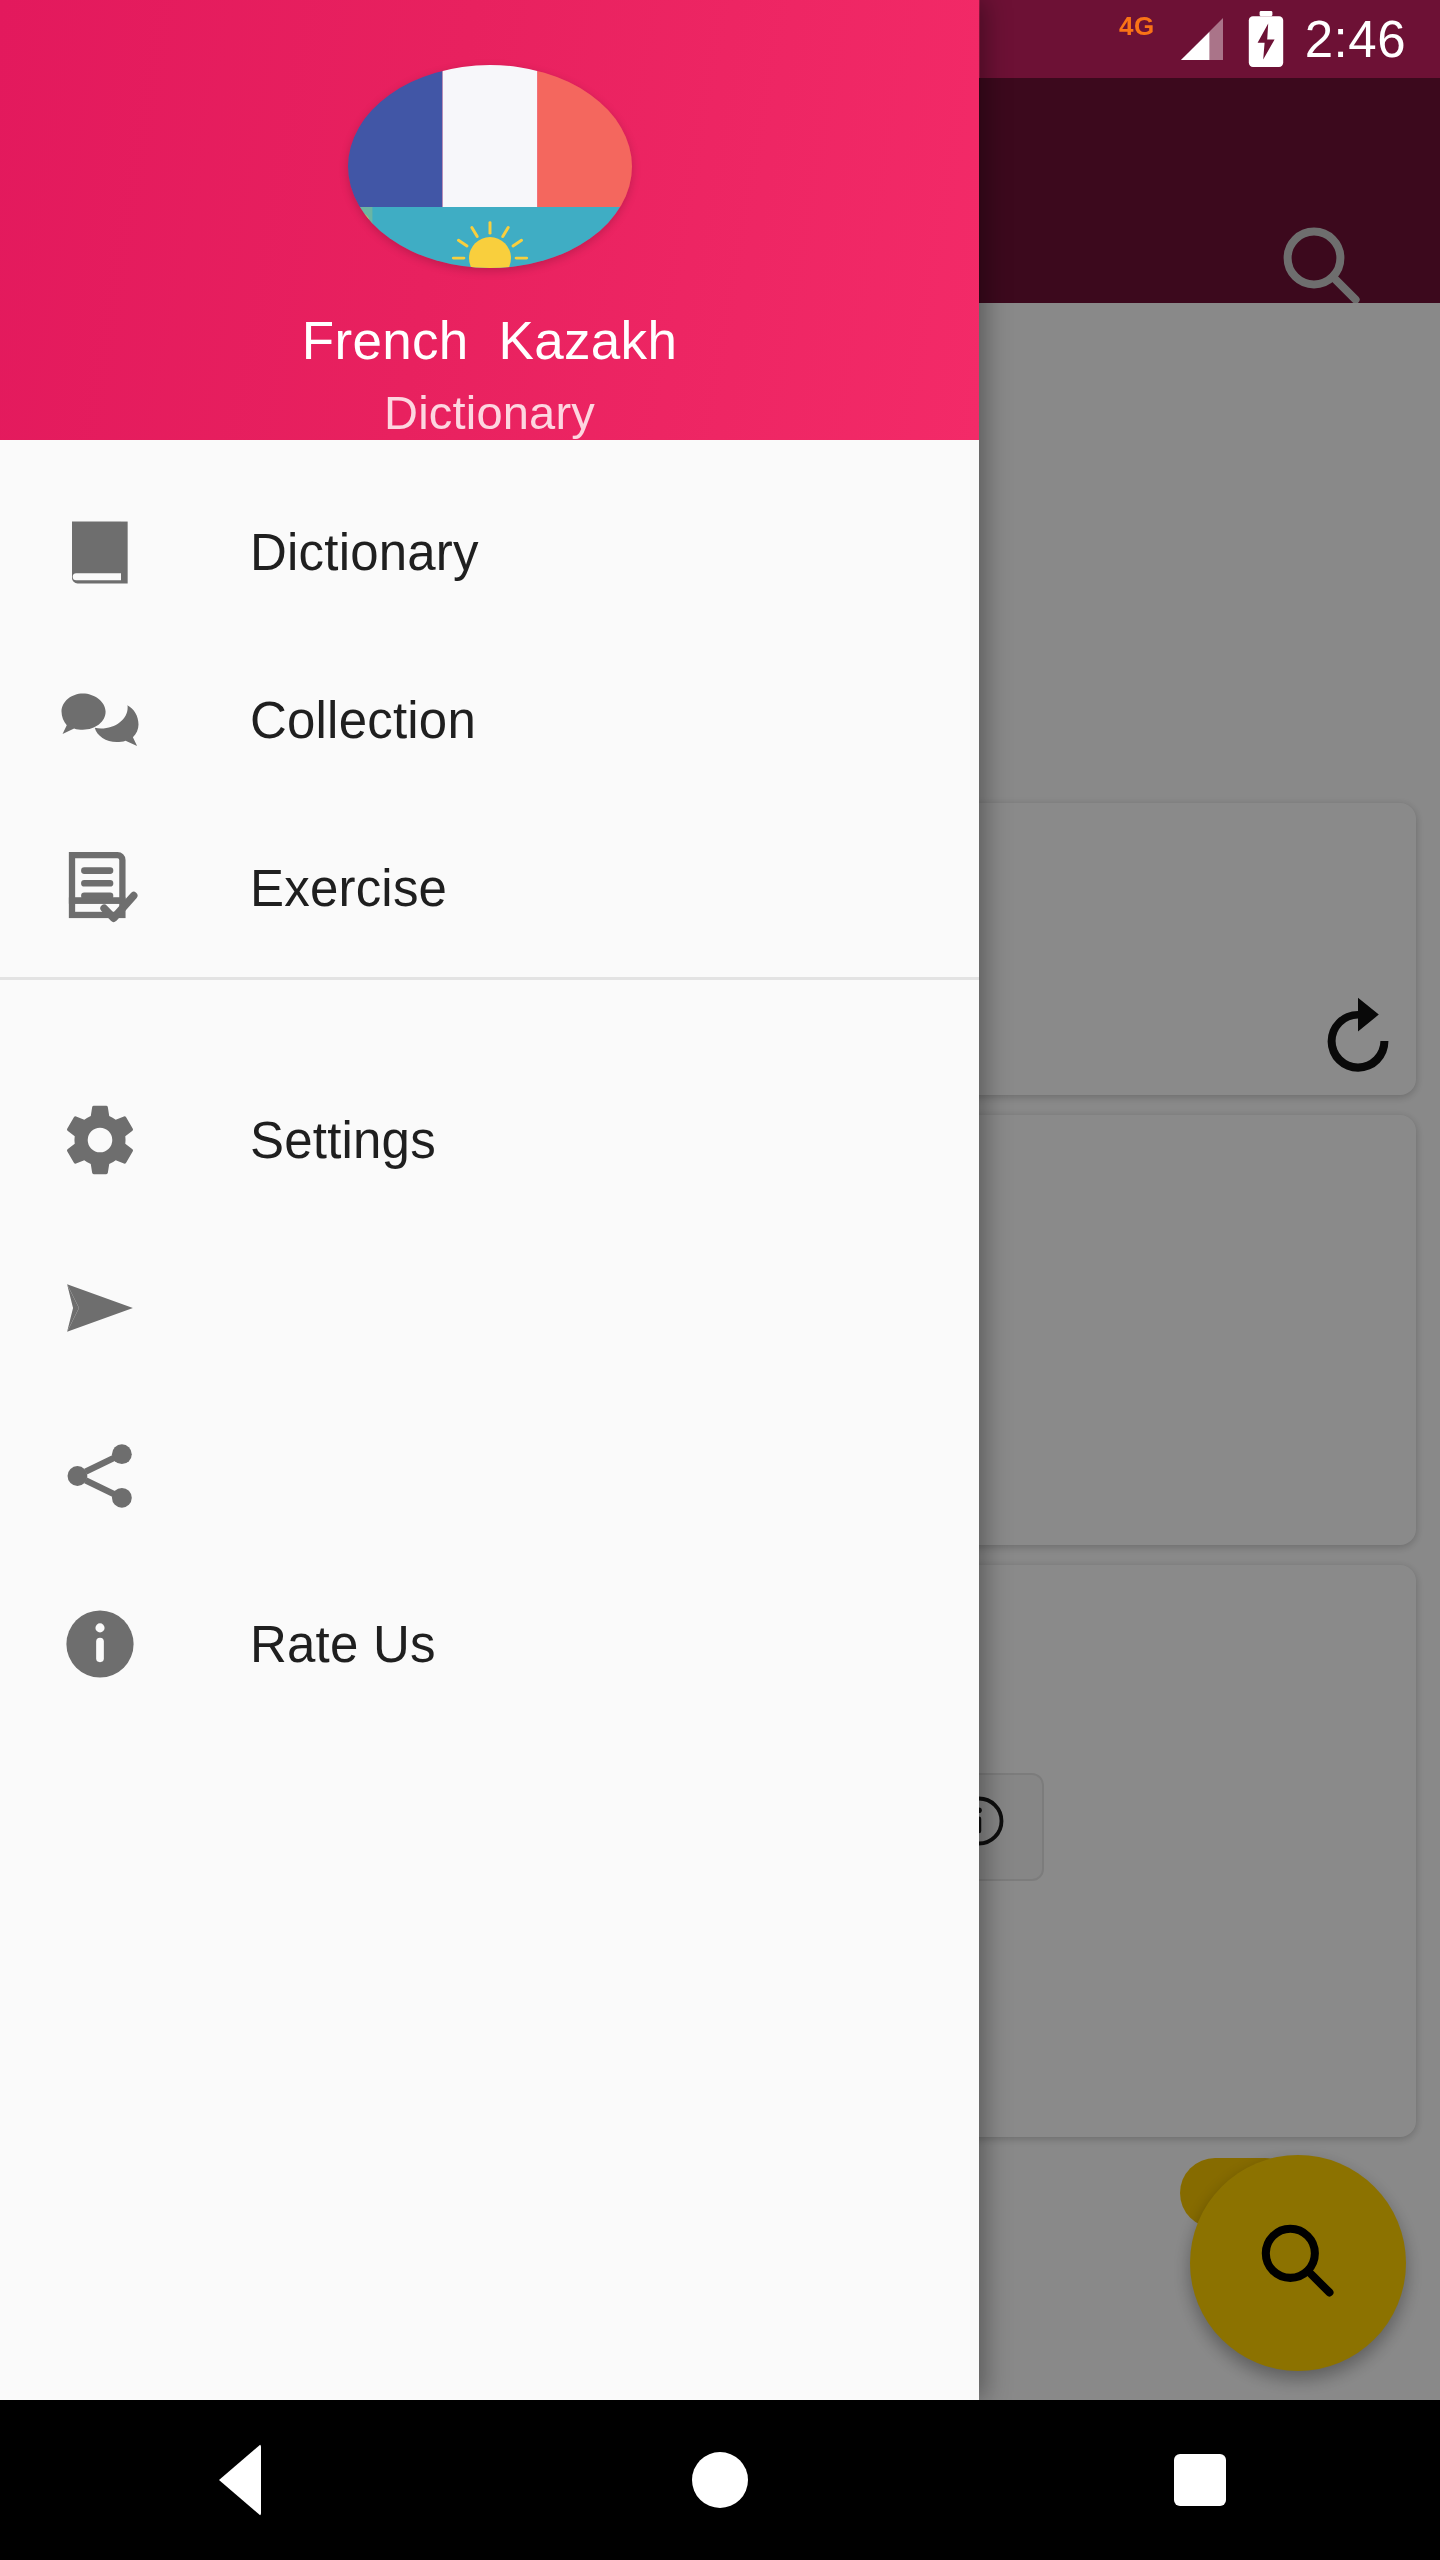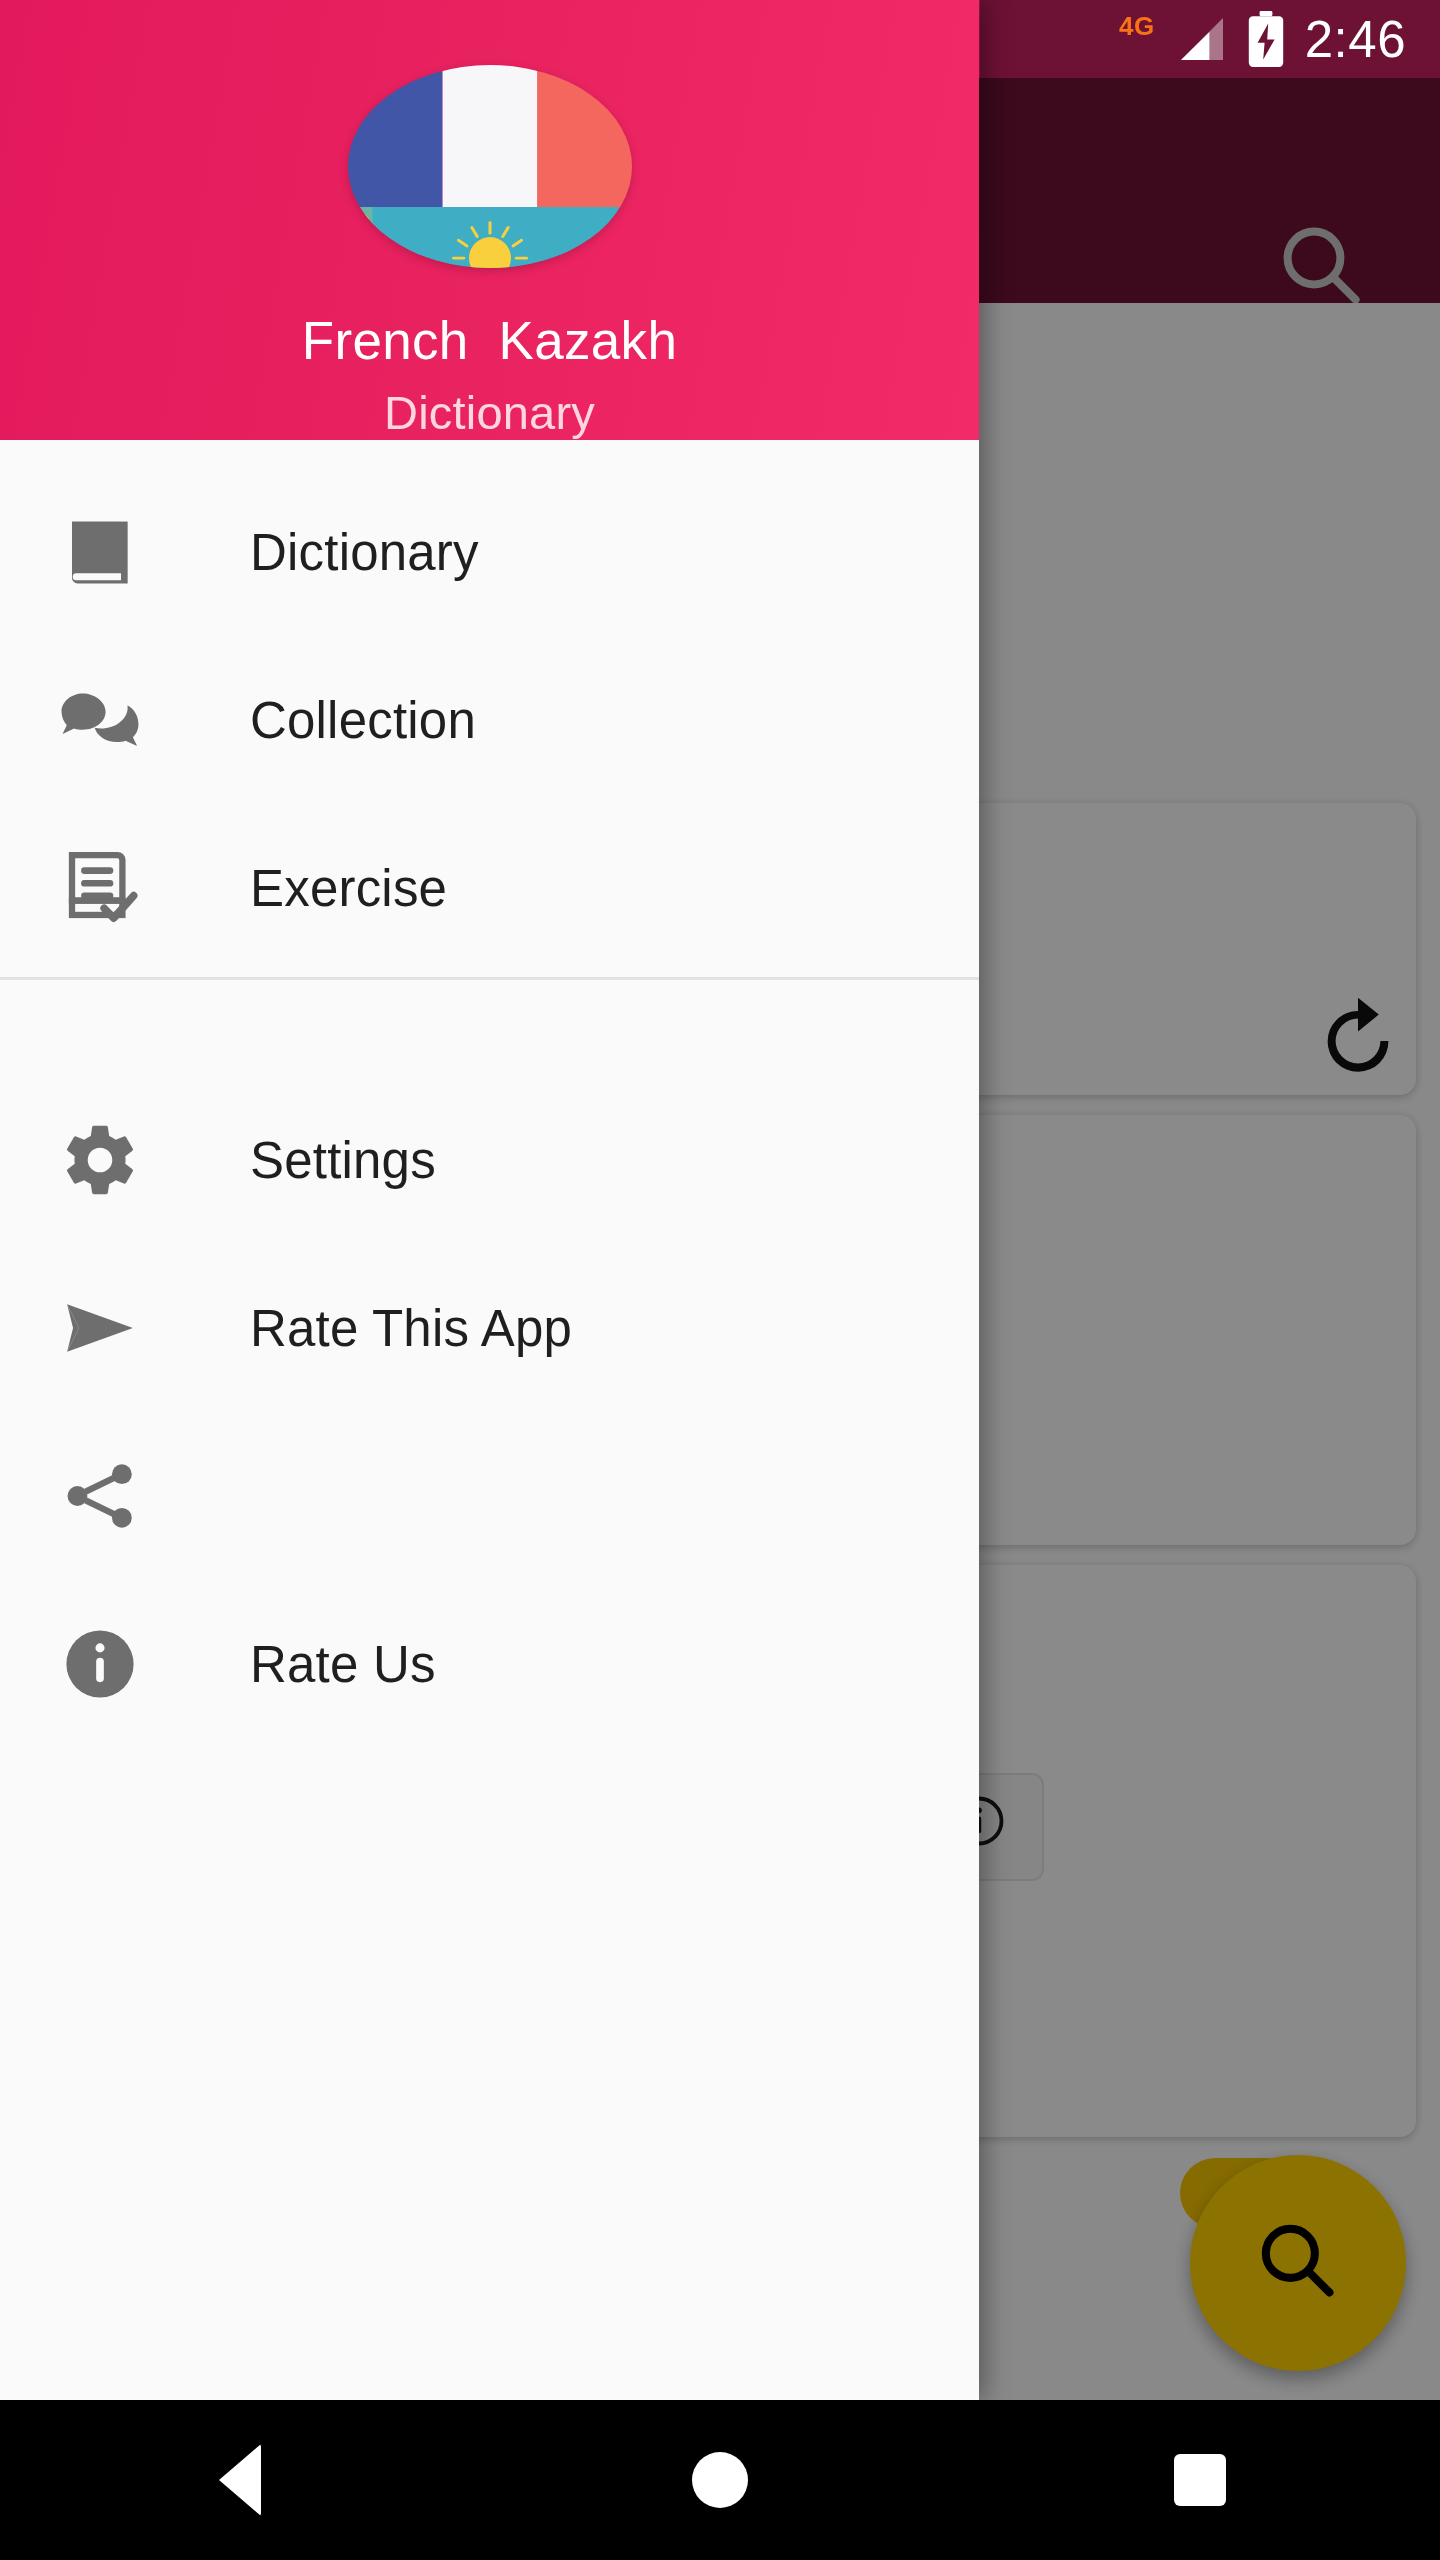--- a/index.html
+++ b/index.html
@@ -132,21 +132,21 @@
   #drawer-title {
     margin-top:42px;
     font-size:53px; color:#ffffff; letter-spacing:0.3px;
     white-space:pre;
   }
   #drawer-subtitle {
     margin-top:14px;
     font-size:47px; color:#fdd6e0; letter-spacing:0.2px;
   }
   #drawer-menu-top { padding-top:28px; }
-  #drawer-menu-bottom { padding-top:96px;text-align:right; }
+  #drawer-menu-bottom { padding-top:76px;text-align:right; }
   .menu-item {
     display:flex; align-items:center;
     height:168px;
     padding-left:52px;
     cursor:pointer;
   }
   .menu-icon {
     width:96px; min-width:96px; height:96px;
     display:flex; align-items:center; justify-content:center;
   }
@@ -365,21 +365,20 @@
         <span class="menu-label">Settings</span>
       </div>
 
       <div class="menu-item">
         <span class="menu-icon">
           <svg viewBox="0 0 24 24" width="84" height="84">
             <path d="M2.6 5.2 L21.4 12 L2.6 18.8 L6 12 Z" fill="#6e6e6e"></path>
             <path d="M2.6 5.2 L6 12 L2.6 18.8 L4.3 12 Z" fill="#6e6e6e"></path>
           </svg>
         </span>
-        <span class="menu-label">Rate This App</span>
       </div>
 
       <div class="menu-item">
         <span class="menu-icon">
           <svg viewBox="0 0 24 24" width="82" height="82">
             <circle cx="18.4" cy="5.6" r="2.9" fill="#6e6e6e"></circle>
             <circle cx="5.4" cy="12" r="2.9" fill="#6e6e6e"></circle>
             <circle cx="18.4" cy="18.4" r="2.9" fill="#6e6e6e"></circle>
             <line x1="7.8" y1="10.7" x2="16.1" y2="6.7" stroke="#6e6e6e" stroke-width="1.9"></line>
             <line x1="7.8" y1="13.3" x2="16.1" y2="17.3" stroke="#6e6e6e" stroke-width="1.9"></line>

